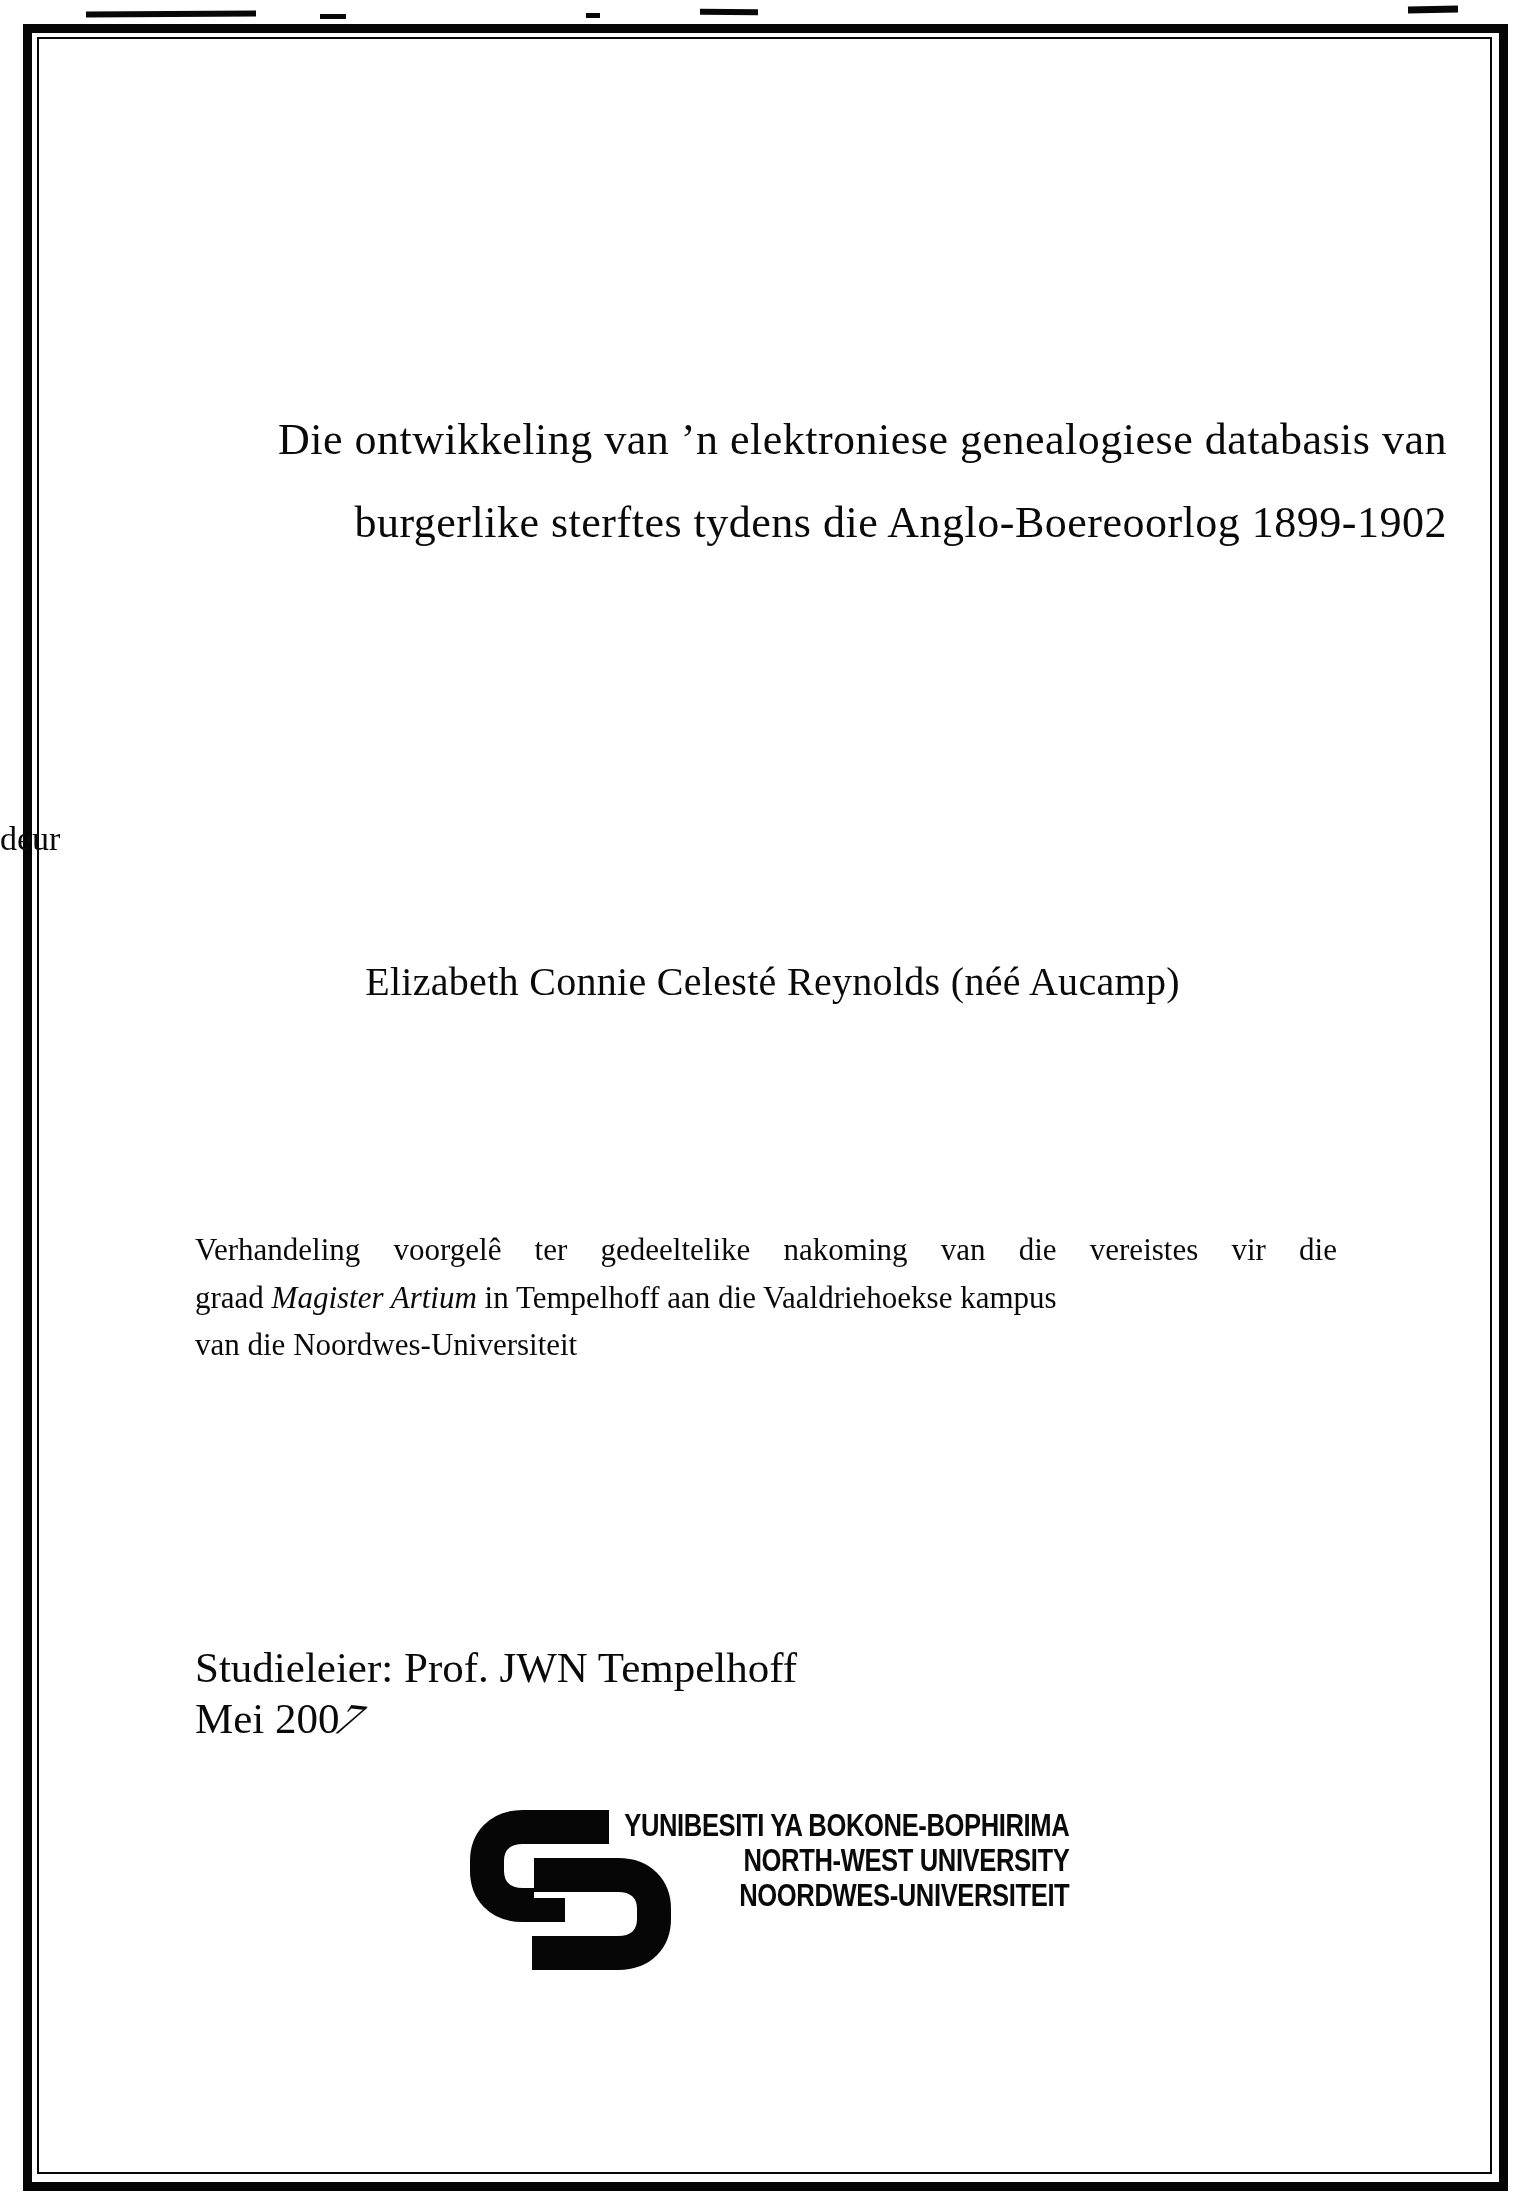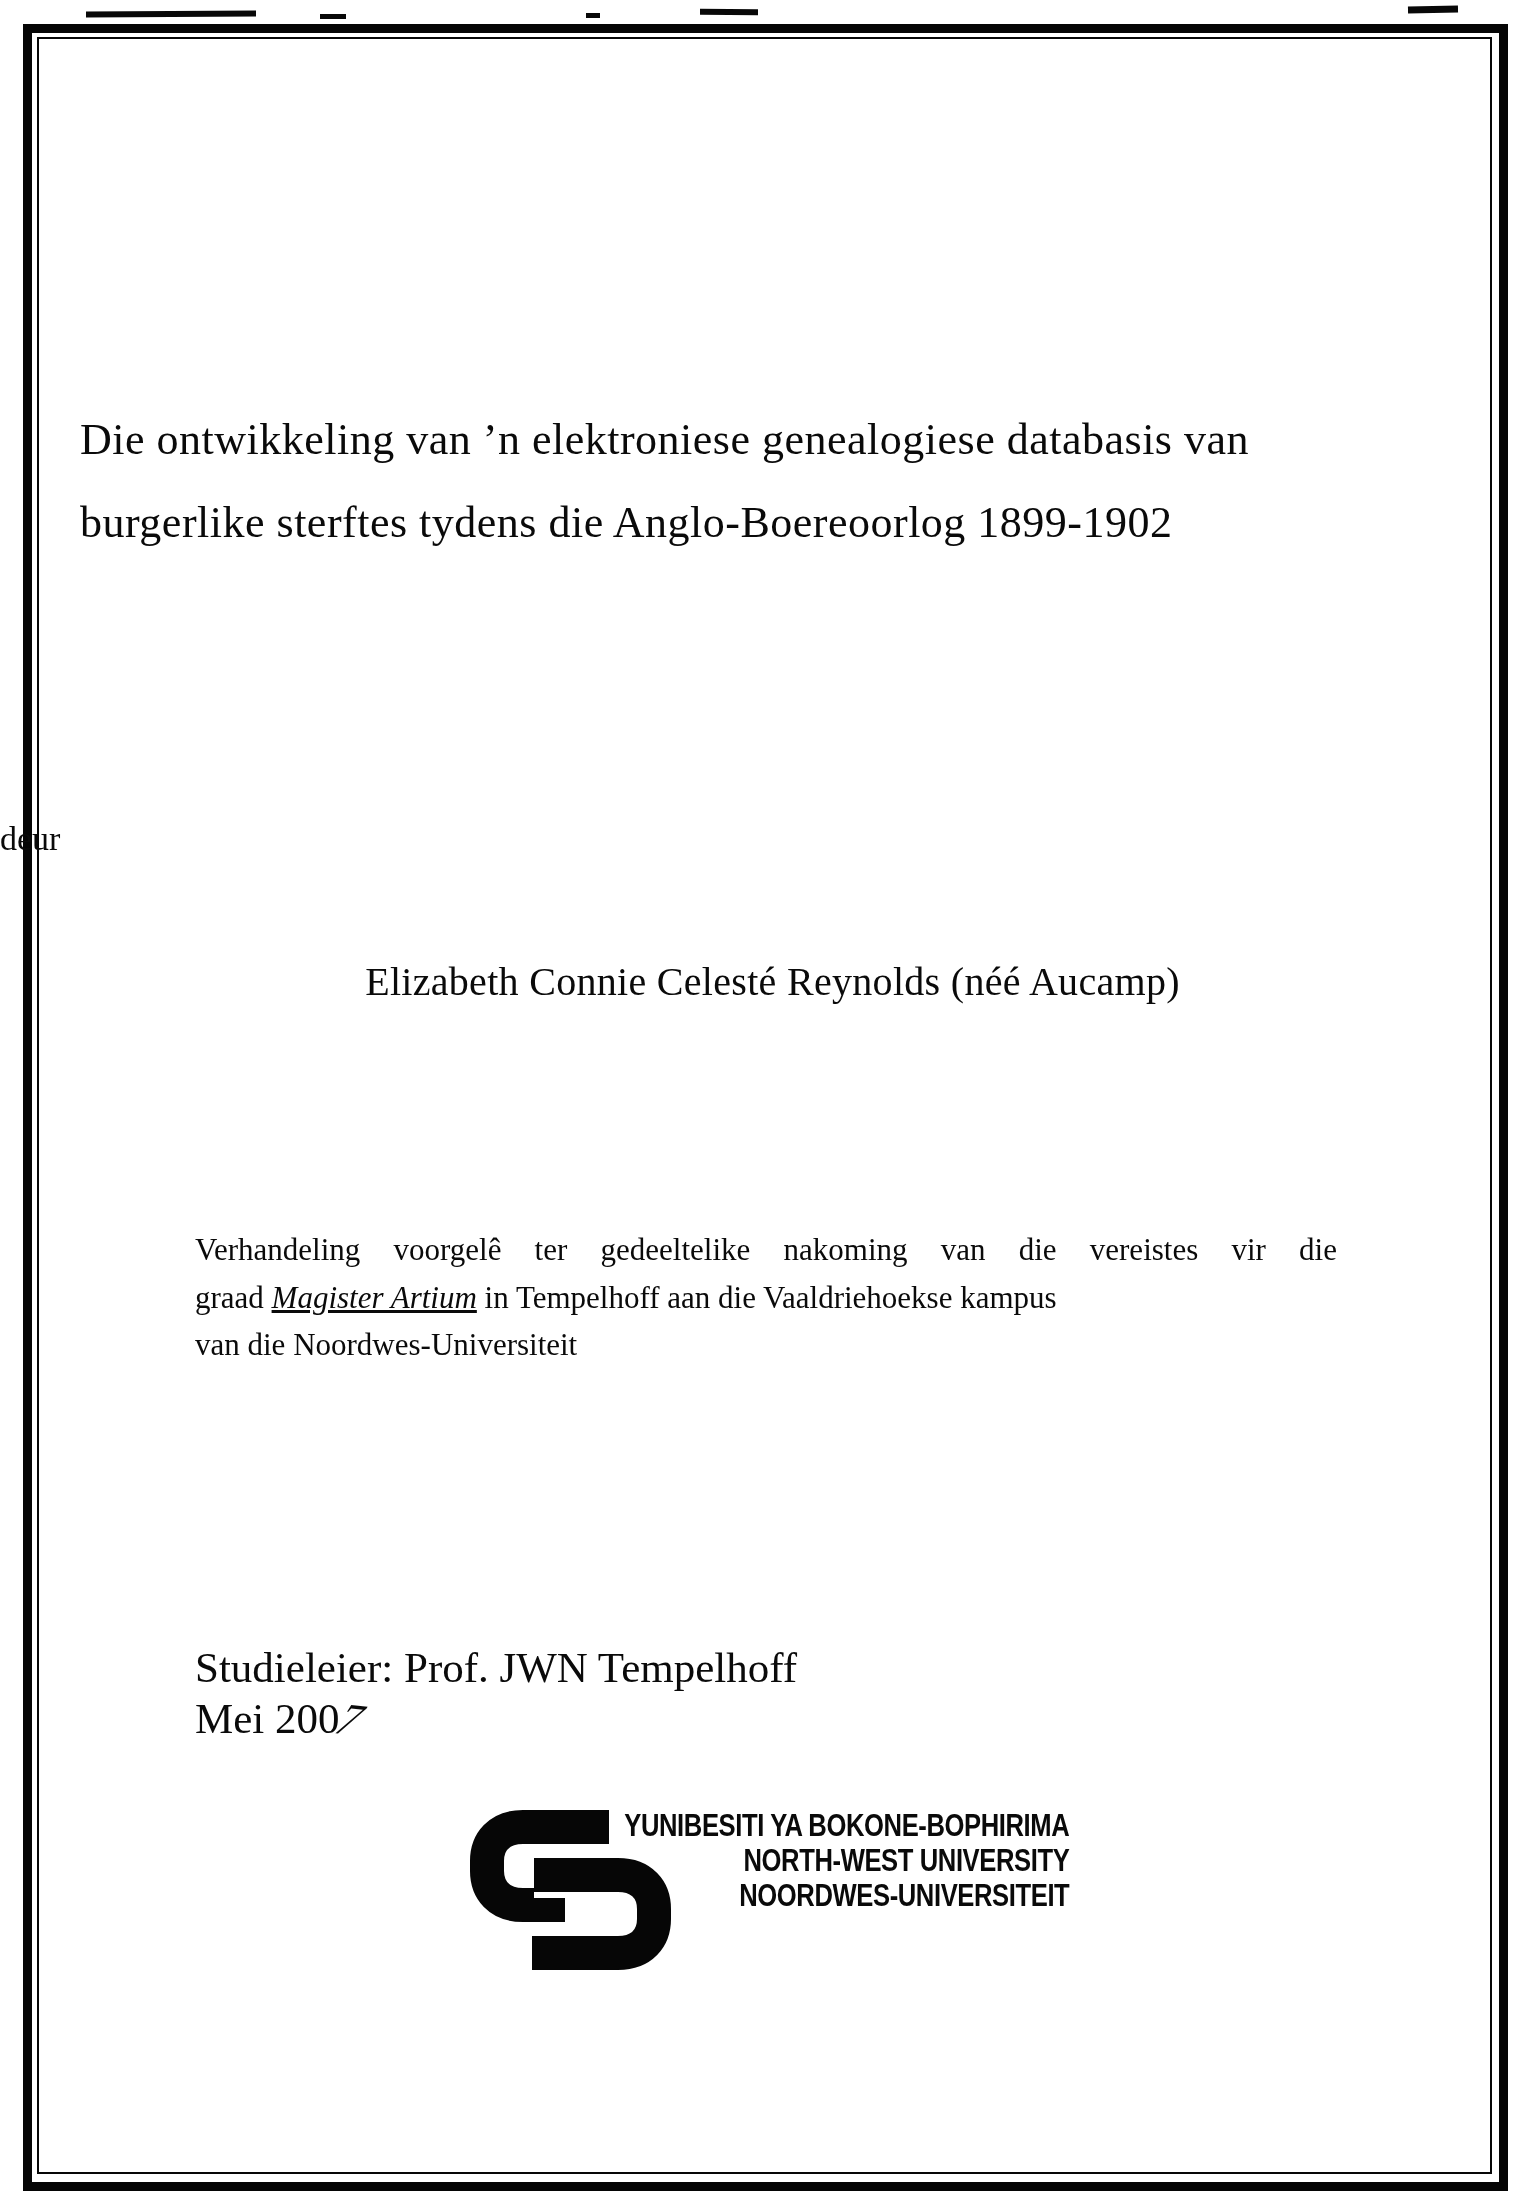--- a/index.html
+++ b/index.html
@@ -29,21 +29,21 @@
   .artifact { position: absolute; background: #080808; }
   .a1 { left: 86px;  top: 11px; width: 170px; height: 6px; transform: rotate(-0.3deg); }
   .a2 { left: 320px; top: 14px; width: 26px;  height: 5px; }
   .a3 { left: 700px; top: 9px;  width: 58px;  height: 6px; transform: rotate(0.6deg); }
   .a4 { left: 1408px;top: 6px;  width: 50px;  height: 7px; transform: rotate(-1deg); }
   .a5 { left: 586px; top: 13px; width: 14px;  height: 5px; }
 
   .title-block {
     position: absolute;
     left: 80px; right: 80px; top: 398px;
-    text-align: left;
+    text-align: right;
     font-size: 44px;
     line-height: 83px;
     letter-spacing: 0.5px;
   }
 
   .byline {
     position: absolute;
     left: 0; right: 0; top: 820px;
     text-align: left;
     font-size: 34px;
@@ -62,21 +62,21 @@
     position: absolute;
     left: 195px; top: 1226px;
     width: 1142px;
     font-size: 31px;
     line-height: 47.5px;
   }
   .statement .justified {
     text-align: justify;
     text-align-last: justify;
   }
-  .statement em { font-style: italic; text-decoration: underline; }
+  .statement em { font-style: italic; }
 
   .supervisor-block {
     position: absolute;
     left: 195px; top: 1642px;
     font-size: 43px;
     line-height: 51px;
   }
   .glitch-seven {
     display: inline-block;
     transform: skewX(-28deg) rotate(6deg) translateY(1px);

